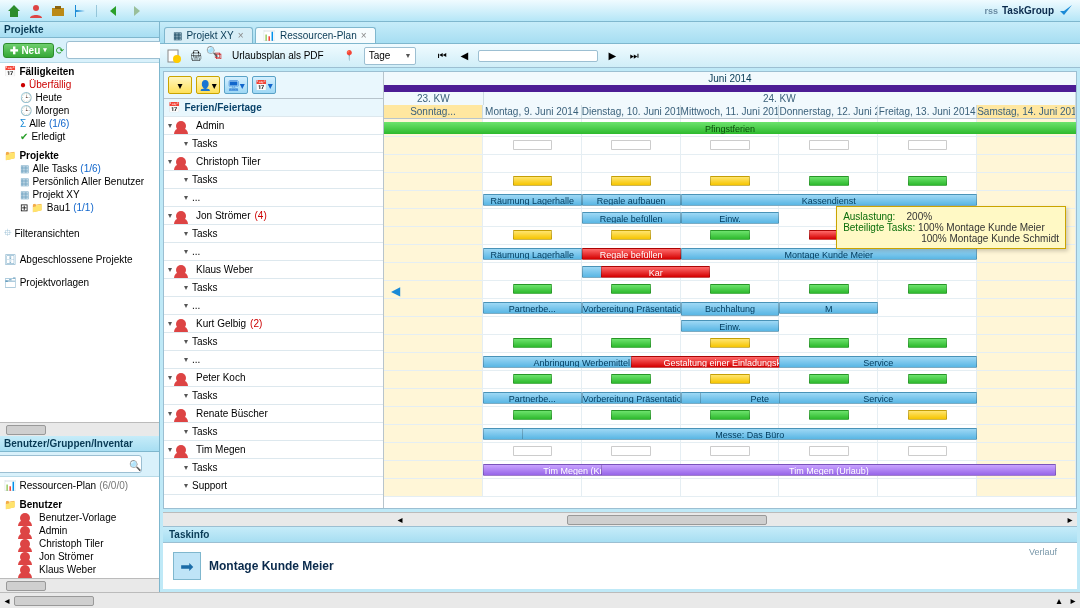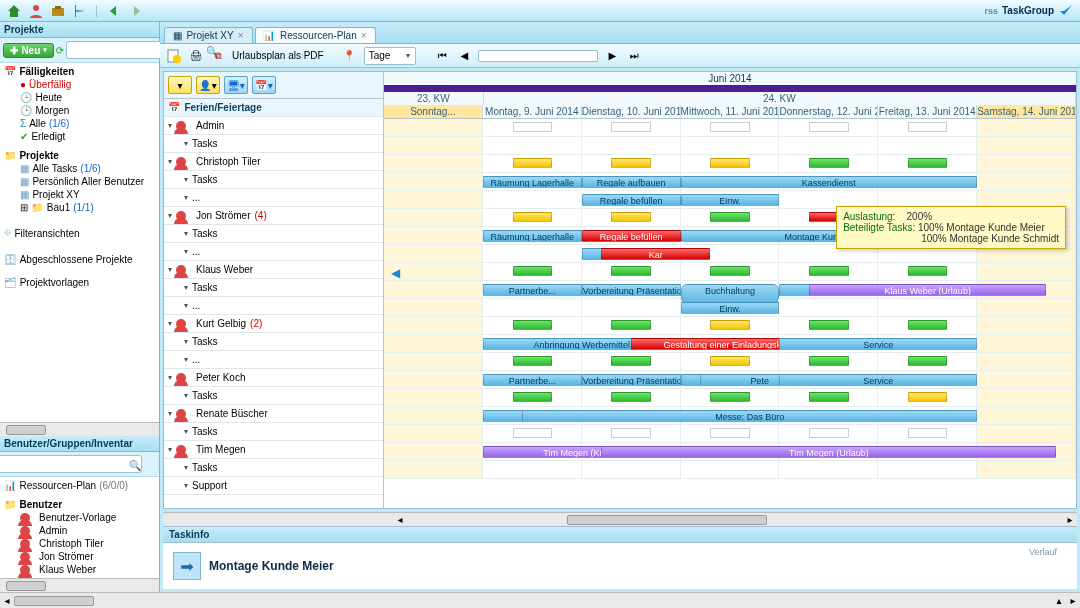--- a/index.html
+++ b/index.html
@@ -451,20 +451,32 @@
         </div>
         <div class="gantt-body" id="gbody">
             <div class="gb-row" style="position: relative;">
               <div class="gb-cell sun"></div>
               <div class="gb-cell"></div>
               <div class="gb-cell"></div>
               <div class="gb-cell"></div>
               <div class="gb-cell"></div>
               <div class="gb-cell"></div>
               <div class="gb-cell sat"></div>
+              <div style="position: absolute; left: 0px; right: 0px; top: 3px; height: 12px; pointer-events: none;">
+                <div class="holiday-bar" style="position: absolute; left: 0%; width: 100%; height: 12px; pointer-events: auto;">Pfingstferien</div>
+              </div>
+            </div>
+            <div class="gb-row" style="position: relative;">
+              <div class="gb-cell sun"></div>
+              <div class="gb-cell"></div>
+              <div class="gb-cell"></div>
+              <div class="gb-cell"></div>
+              <div class="gb-cell"></div>
+              <div class="gb-cell"></div>
+              <div class="gb-cell sat"></div>
               <div style="position: absolute; left: 0px; right: 0px; top: 3px; height: 12px;">
                 <div class="bar bar-plain" style="position: absolute; left: 18.5714%; width: 5.71429%; height: 10px;"></div>
                 <div class="bar bar-plain" style="position: absolute; left: 32.8571%; width: 5.71429%; height: 10px;"></div>
                 <div class="bar bar-plain" style="position: absolute; left: 47.1429%; width: 5.71429%; height: 10px;"></div>
                 <div class="bar bar-plain" style="position: absolute; left: 61.4286%; width: 5.71429%; height: 10px;"></div>
                 <div class="bar bar-plain" style="position: absolute; left: 75.7143%; width: 5.71429%; height: 10px;"></div>
               </div>
             </div>
             <div class="gb-row">
               <div class="gb-cell sun"></div>
@@ -582,23 +594,22 @@
               <div class="gb-cell sun"></div>
               <div class="gb-cell"></div>
               <div class="gb-cell"></div>
               <div class="gb-cell"></div>
               <div class="gb-cell"></div>
               <div class="gb-cell"></div>
               <div class="gb-cell sat"></div>
               <div style="position: absolute; left: 0px; right: 0px; top: 3px; height: 12px; pointer-events: none;">
                 <div class="bar task-blue" style="position: absolute; left: 14.2857%; width: 14.2857%; height: 12px; pointer-events: auto;">Partnerbe...</div>
                 <div class="bar task-blue" style="position: absolute; left: 28.5714%; width: 14.2857%; height: 12px; pointer-events: auto;">Vorbereitung Präsentation</div>
-                <div class="bar task-blue" style="position: absolute; left: 42.8571%; width: 14.2857%; height: 20px; pointer-events: auto; border-radius: 6px;">Buchhaltung</div>
+                <div class="bar task-blue" style="position: absolute; left: 42.8571%; width: 14.2857%; height: 14px; pointer-events: auto;">Buchhaltung</div>
                 <div class="bar task-blue" style="position: absolute; left: 57.1429%; width: 14.2857%; height: 12px; pointer-events: auto;">M</div>
-                <div class="bar task-purple" style="position: absolute; left: 61.4286%; width: 34.2857%; height: 12px; pointer-events: auto;">Klaus Weber (Urlaub)</div>
               </div>
             </div>
             <div class="gb-row" style="position: relative;">
               <div class="gb-cell sun"></div>
               <div class="gb-cell"></div>
               <div class="gb-cell"></div>
               <div class="gb-cell"></div>
               <div class="gb-cell"></div>
               <div class="gb-cell"></div>
               <div class="gb-cell sat"></div>

